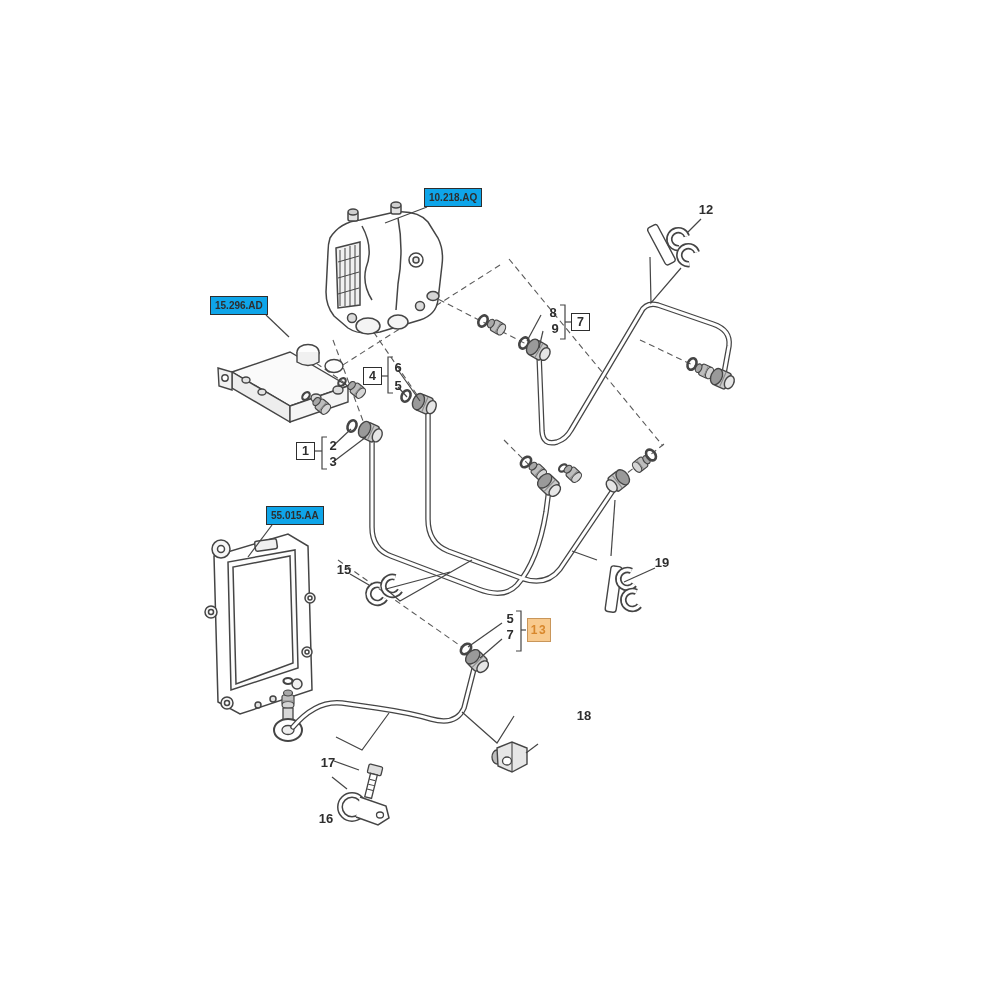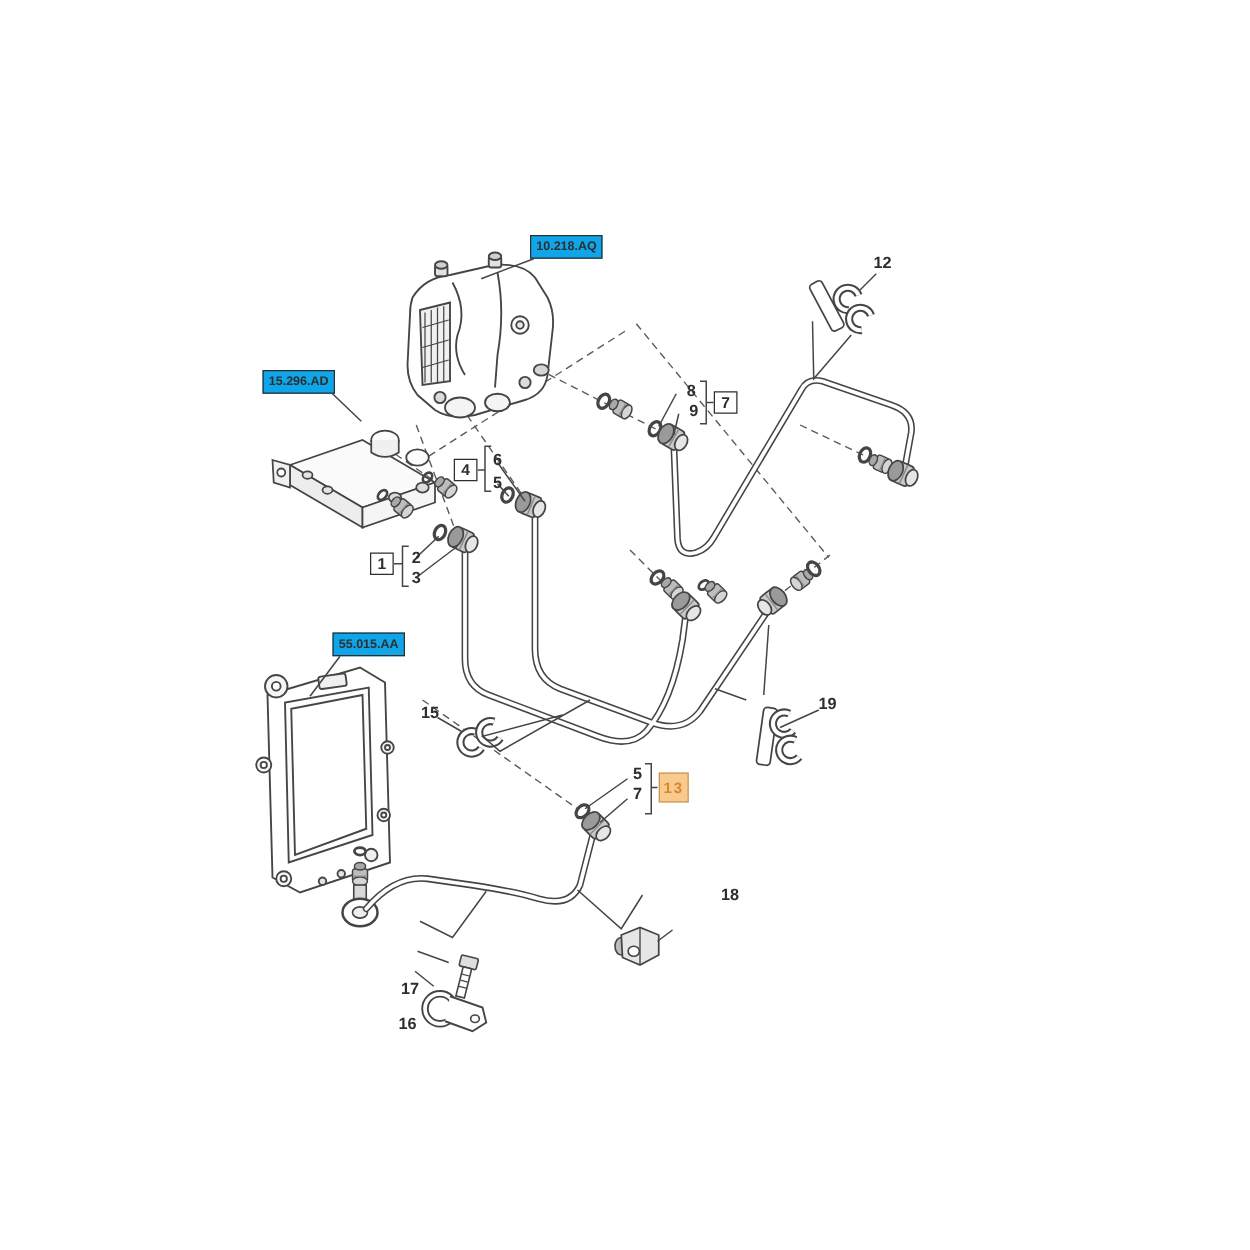--- a/index.html
+++ b/index.html
@@ -261,16 +261,16 @@
 <div class="lbl numbox" style="left:571px;top:313px;">7</div>
 <div class="lbl num" style="left:541px;top:306px;">8</div>
 <div class="lbl num" style="left:543px;top:322px;">9</div>
 <div class="lbl num" style="left:332px;top:563px;">15</div>
 <div class="lbl num" style="left:650px;top:556px;">19</div>
 <div class="lbl num" style="left:694px;top:203px;">12</div>
 <div class="lbl hibox" style="left:527px;top:618px;">13</div>
 <div class="lbl num" style="left:498px;top:612px;">5</div>
 <div class="lbl num" style="left:498px;top:628px;">7</div>
 <div class="lbl num" style="left:314px;top:768px;margin-top:44px;">16</div>
-<div class="lbl num" style="left:316px;top:784px;text-align:center;">17</div>
+<div class="lbl num" style="left:316px;top:756px;text-align:center;">17</div>
 <div class="lbl num" style="left:532px;top:709px;margin-left:40px;">18</div>
 
 </div>
 
 </body></html>

